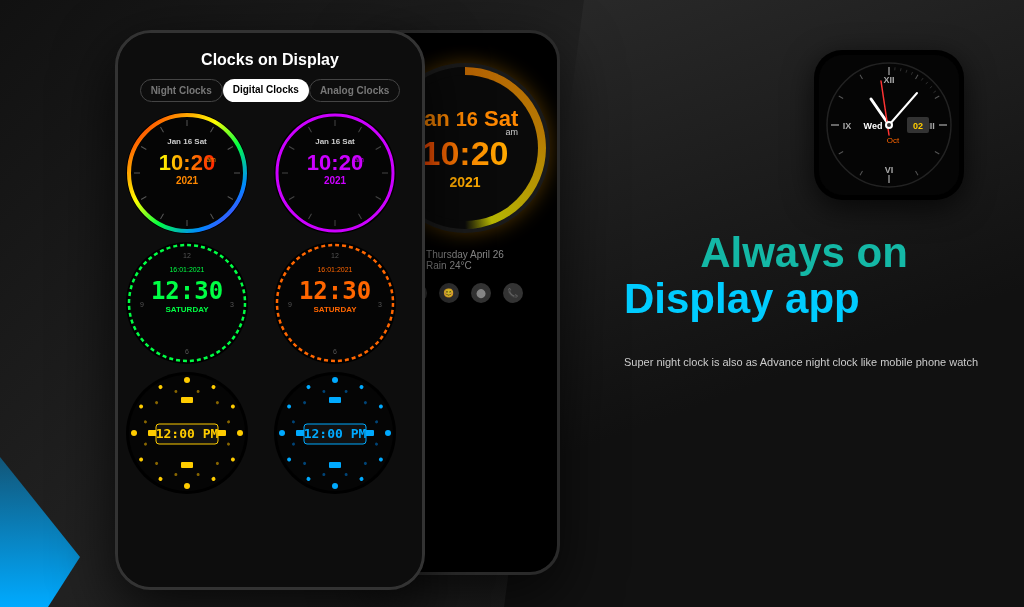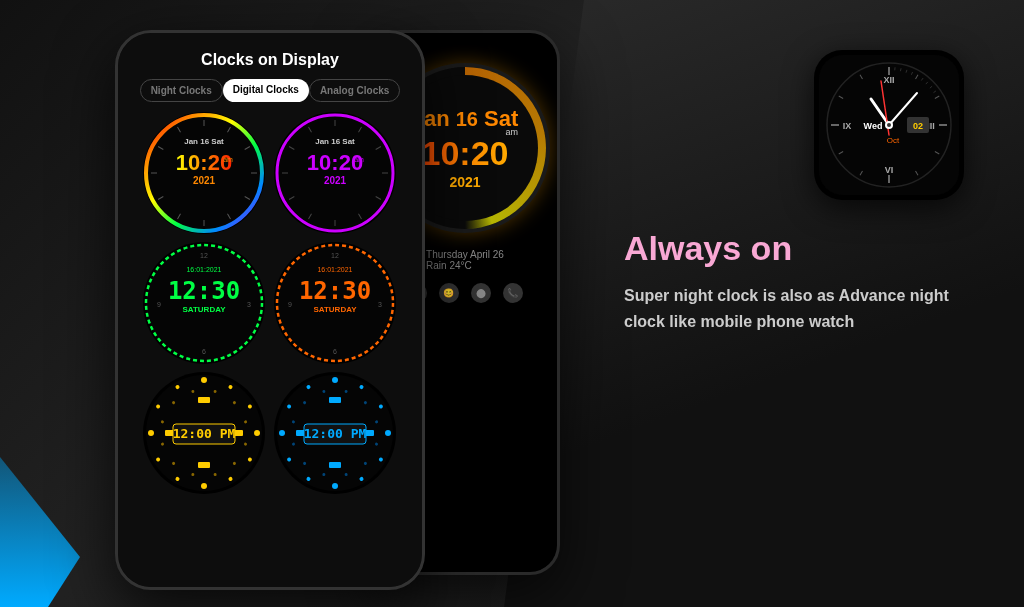--- a/index.html
+++ b/index.html
@@ -67,21 +67,21 @@
       padding: 18px 10px 10px;
       color: #fff;
       font-size: 16px;
       font-weight: 600;
     }
 
     .clocks-grid {
       display: grid;
       grid-template-columns: 1fr 1fr;
       gap: 8px;
-      padding: 0 25px;
+      padding: 0 8px;
     }
 
     .clock-item {
       width: 122px;
       height: 122px;
       border-radius: 50%;
       background: #000;
       display: flex;
       align-items: center;
       justify-content: center;
@@ -235,39 +235,40 @@
     
     .right-text {
       position: absolute;
       right: 40px;
       top: 230px;
       width: 360px;
       z-index: 6;
     }
 
     .headline-white {
-      color: #f9a8d4;
-      font-size: 34px;
+      color: #14b8a6;
+      font-size: 42px;
       font-weight: 900;
       line-height: 1.1;
+      text-align: center;
     }
 
     .headline-cyan {
       color: #00ccff;
       font-size: 42px;
       font-weight: 900;
       line-height: 1.1;
     }
 
     .subtitle {
       color: #ccc;
-      font-size: 16px;
-      margin-top: 16px;
+      font-size: 11px;
+      margin-top: 32px;
       line-height: 1.6;
-      font-weight: 700;
+      font-weight: 400;
     }
 
     .tab-row-phone {
       display: flex;
       padding: 0 8px 10px;
       justify-content: center;
     }
 
     .phone-tab {
       padding: 5px 10px;
@@ -571,14 +572,15 @@
       <line x1="70" y1="80" x2="62" y2="26" stroke="#ff3333" stroke-width="1.5" stroke-linecap="round"></line>
 
       <circle cx="70" cy="70" r="4" fill="#fff"></circle>
       <circle cx="70" cy="70" r="2" fill="#333"></circle>
     </svg>
   </div>
 </div>
 
 <div class="right-text">
   <div class="headline-white">Always on</div>
+  <div class="headline-cyan">Display app</div>
   <div class="subtitle">Super night clock is also as Advance night clock like mobile phone watch</div>
 </div>
 
 </body></html>

